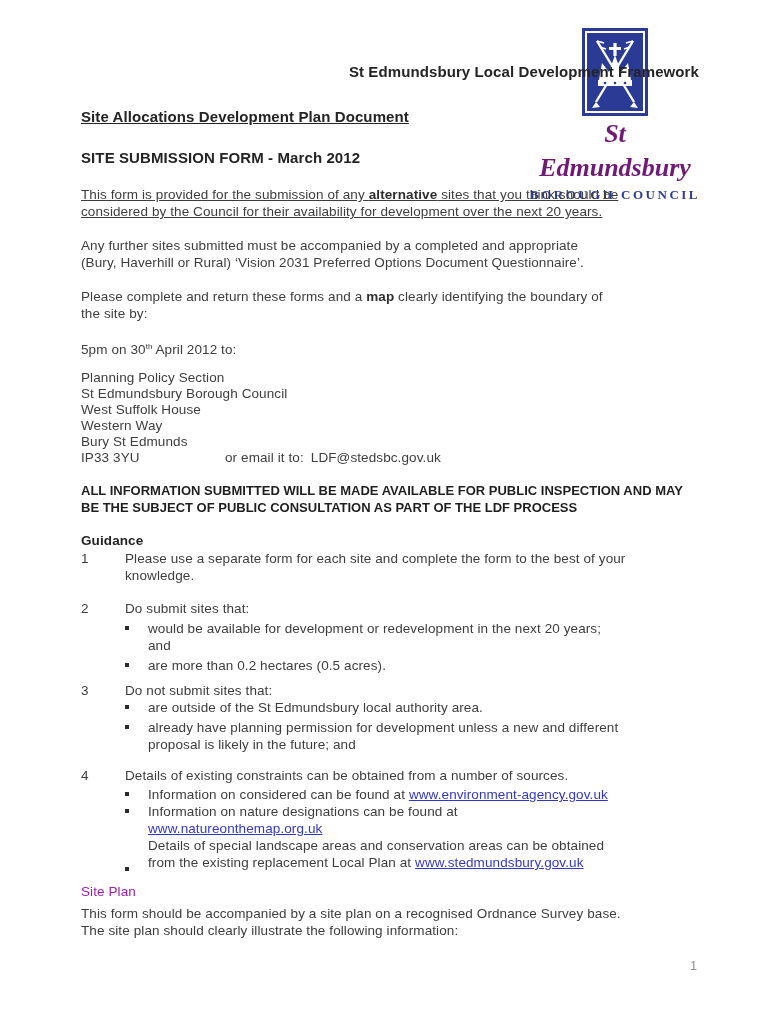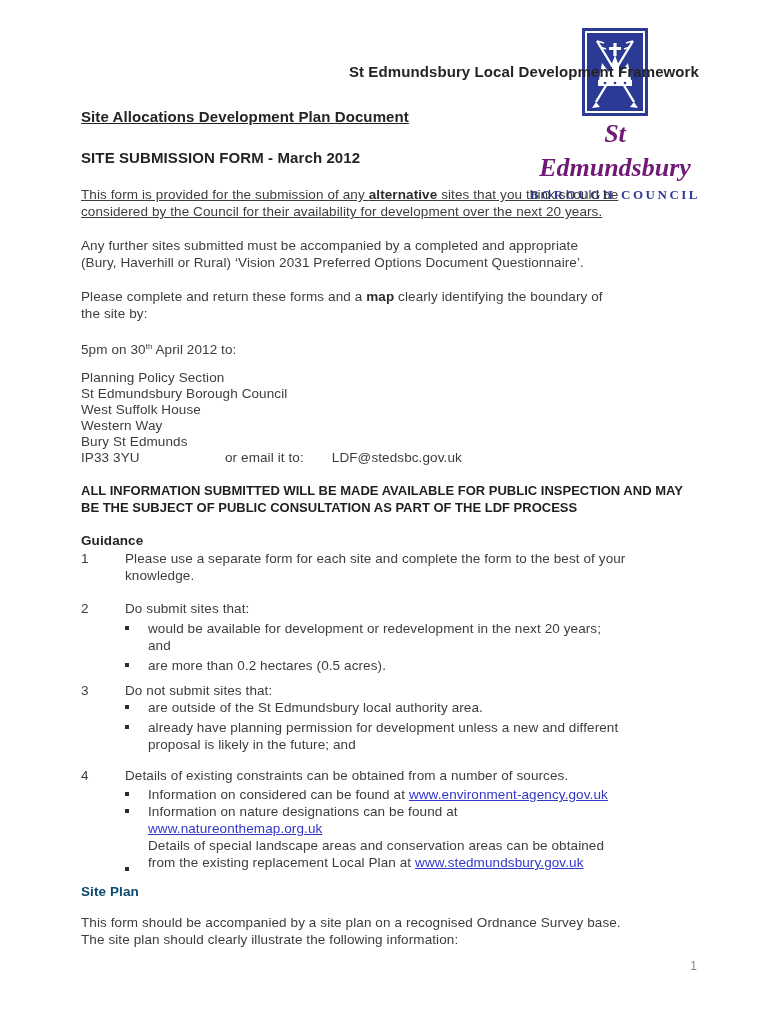--- a/index.html
+++ b/index.html
@@ -14,36 +14,36 @@
   .h-title2{font-size:15px;line-height:19px;font-weight:bold;color:#242424;margin:0 0 22px 0;text-decoration:underline;}
   .h-title3{font-size:15px;line-height:19px;font-weight:bold;color:#242424;margin:0 0 19px 0;}
   p{margin:0;}
   .para{margin-bottom:17px;}
   .underlined{text-decoration:underline;}
   b,.bold{font-weight:bold;color:#2e2e2e;}
   .sup{font-size:8px;vertical-align:5px;letter-spacing:0;}
   .deadline{margin-bottom:12px;}
   .address{line-height:16px;margin-bottom:16px;}
   .pc{display:inline-block;width:144px;}
-  .email{margin-left:28px;}
+  .email{margin-left:7px;}
   .notice{font-weight:bold;color:#1f1f1f;font-size:13px;line-height:17px;margin-bottom:16px;letter-spacing:0;}
   .gheading{font-weight:bold;color:#242424;margin-bottom:1px;}
   .gitem{display:flex;}
   .gnum{width:44px;flex:none;}
   .gbody{flex:1;}
   .mb16{margin-bottom:16px;}
   .mb8{margin-bottom:8px;}
   .mb14{margin-bottom:14px;}
   .mb12{margin-bottom:12px;}
   .brow{display:flex;margin-top:3px;}
   .bsq{width:23px;flex:none;padding-top:6px;}
   .bsq i{display:block;width:4px;height:4px;background:#2b2b2b;}
   .btext{flex:1;}
   a.doclink{color:#3237c8;text-decoration:underline;cursor:pointer;}
-  .sp-heading{font-weight:bold;color:#0c4a6e;margin-bottom:14px;}
+  .sp-heading{font-weight:normal;color:#a21caf;margin-bottom:5px;}
   
   .logo{position:absolute;left:528px;top:28px;width:174px;text-align:center;}
   .logo svg{display:block;margin:0 auto;}
   .logo-name{font-family:"Liberation Serif","DejaVu Serif",serif;font-style:italic;font-weight:bold;
     font-size:26px;line-height:34px;color:#701a75;margin-top:1px;letter-spacing:0;}
   .logo-sub{font-family:"Liberation Serif","DejaVu Serif",serif;font-weight:bold;
     font-size:13px;line-height:15px;color:#2d3c98;letter-spacing:2.5px;margin-top:2px;}
   .page-num{position:absolute;right:73px;top:958px;color:#8a8a8a;font-size:12px;}
 </style>
 </head>

